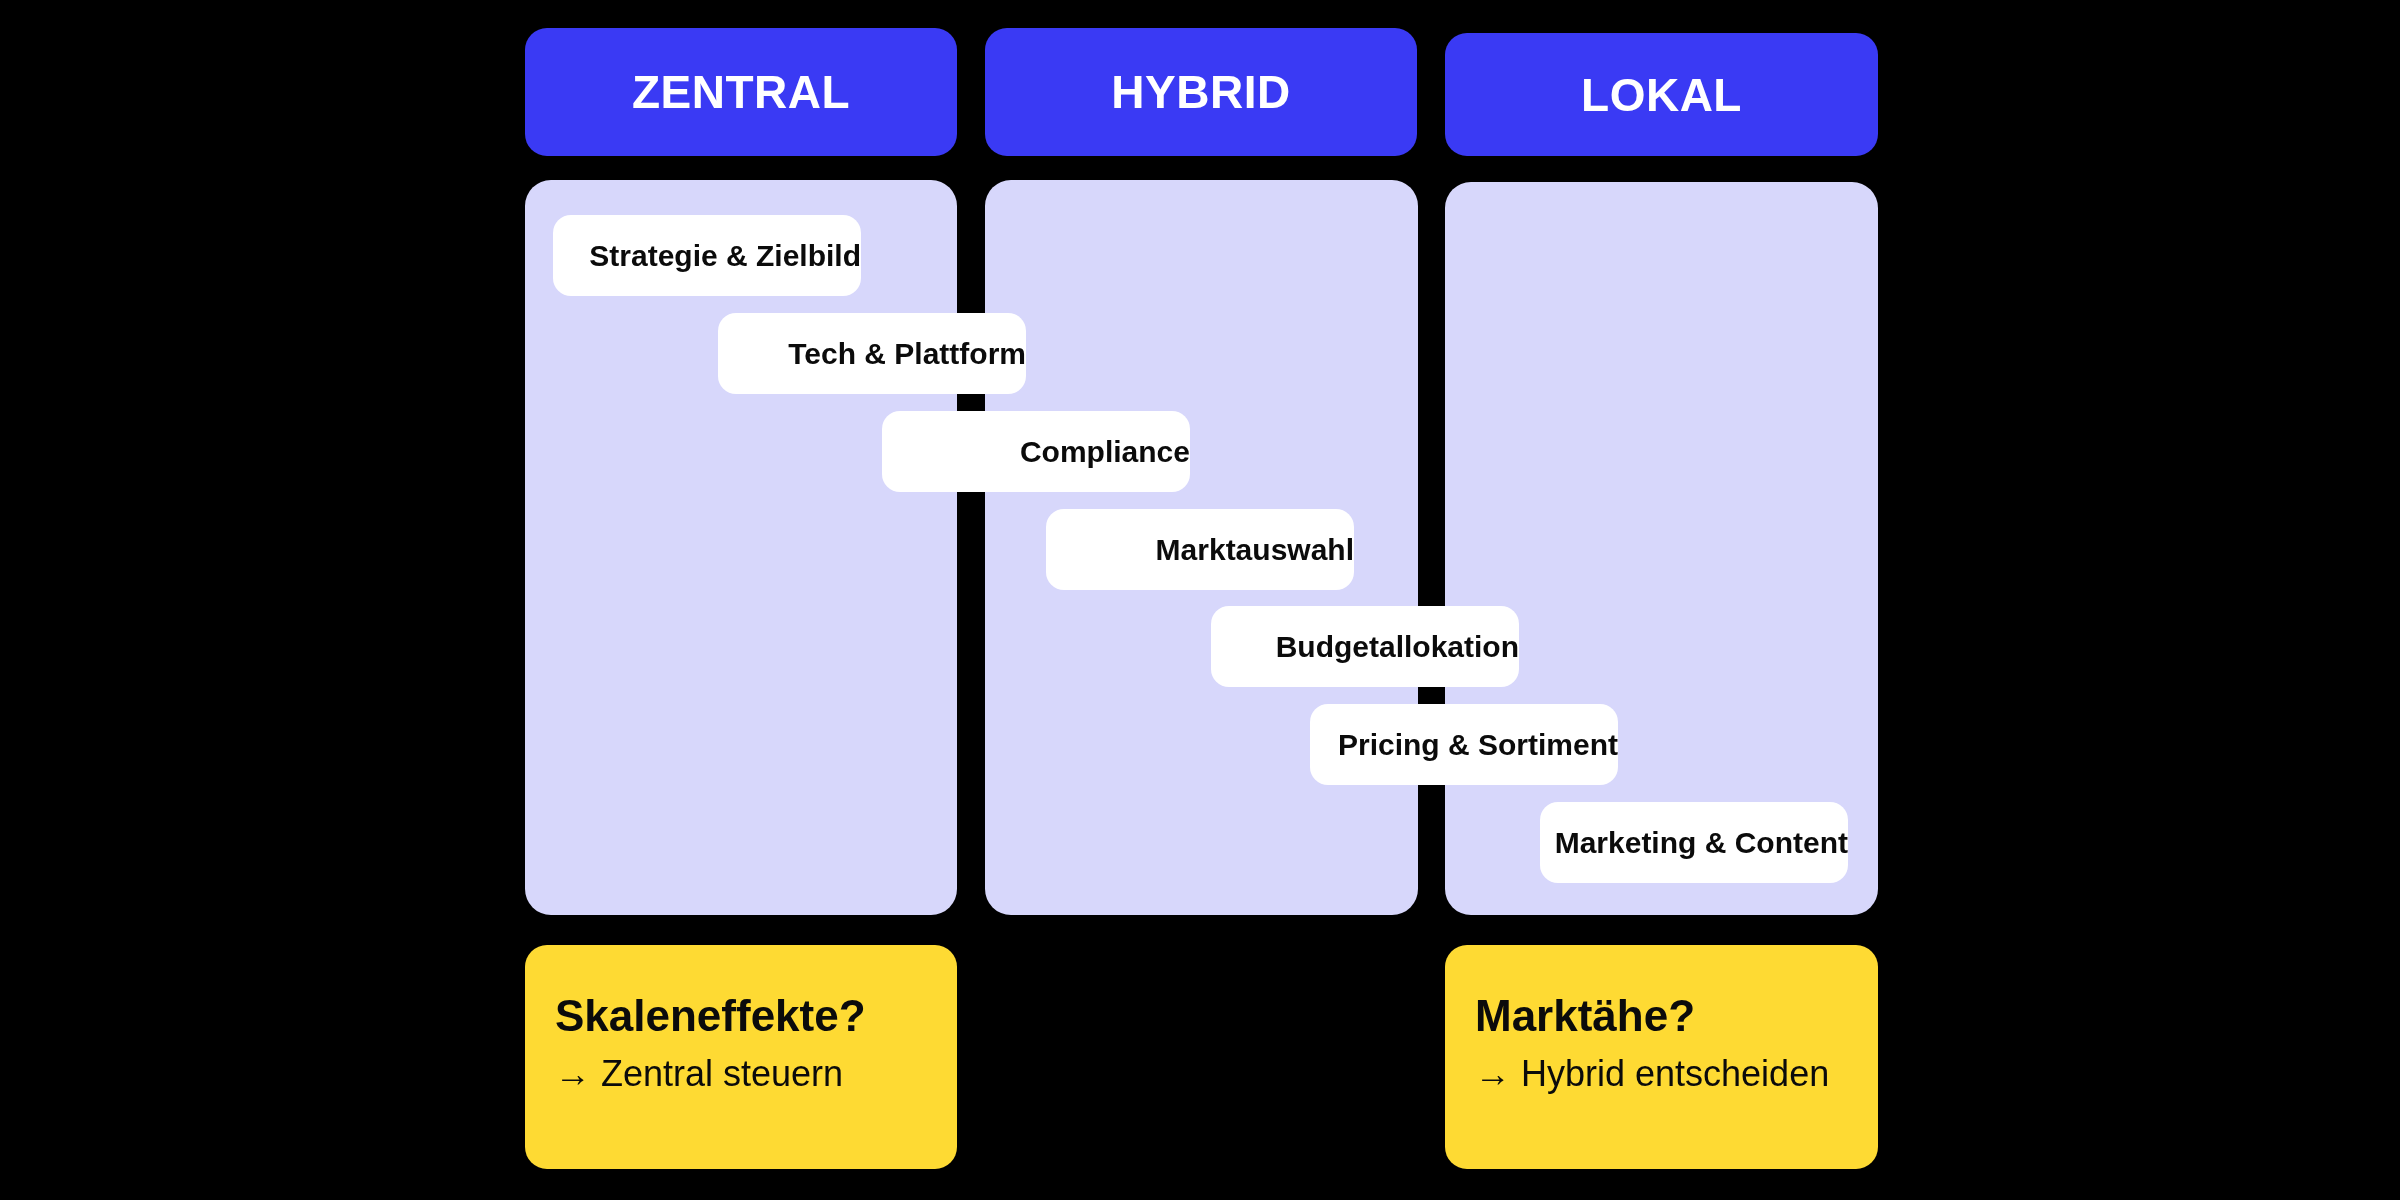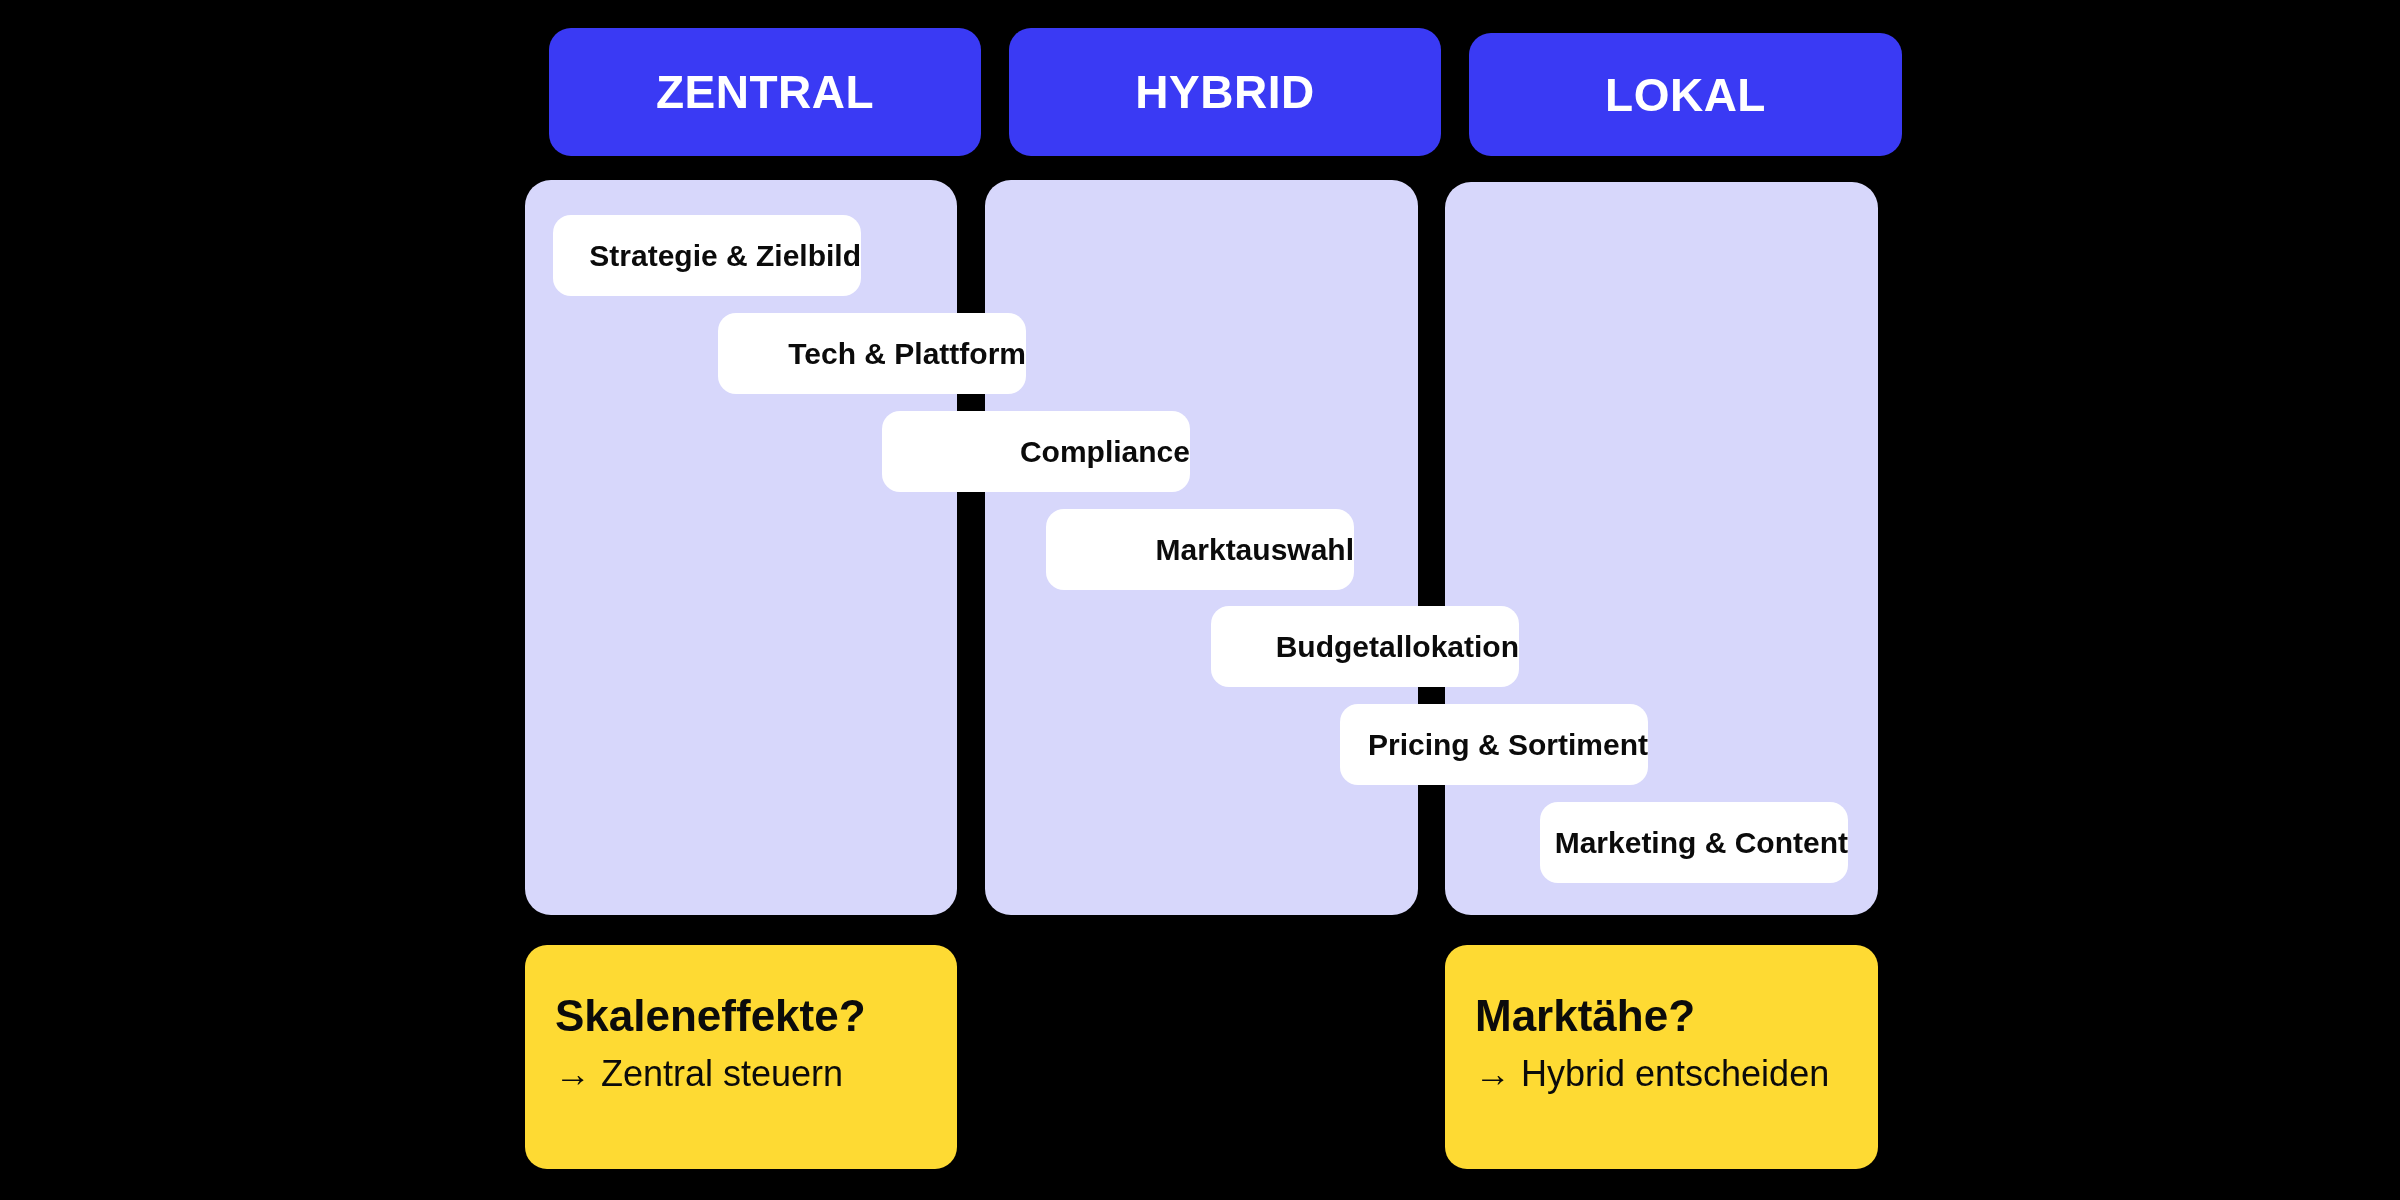--- a/index.html
+++ b/index.html
@@ -28,21 +28,20 @@
     display: flex;
     align-items: center;
     justify-content: center;
     background: #3A3AF4;
     border-radius: 22px;
     color: #FFFFFF;
     font-size: 46px;
     font-weight: 700;
     letter-spacing: 0.5px;
     box-sizing: border-box;
-    margin-left: 24px;
   }
 
   
   .col-panel {
     position: absolute;
     background: #D7D7FB;
     border-radius: 26px;
     box-sizing: border-box;
   }
 
@@ -127,21 +126,21 @@
   </div>
 
   <div class="chip" style="left:1046px; top:509px; width:308px; height:81px;">
     <span>Marktauswahl</span>
   </div>
 
   <div class="chip" style="left:1211px; top:606px; width:308px; height:81px;">
     <span>Budgetallokation</span>
   </div>
 
-  <div class="chip" style="left:1340px; top:704px; width:308px; height:81px;">
+  <div class="chip" style="left:1310px; top:704px; width:308px; height:81px;">
     <span>Pricing &amp; Sortiment</span>
   </div>
 
   <div class="chip" style="left:1540px; top:802px; width:308px; height:81px;">
     <span>Marketing &amp; Content</span>
   </div>
 
   <div class="yellow-card" style="left:525px; top:945px; width:432px; height:224px;">
     <div class="yellow-title">Skaleneffekte?</div>
     <div class="yellow-sub">

